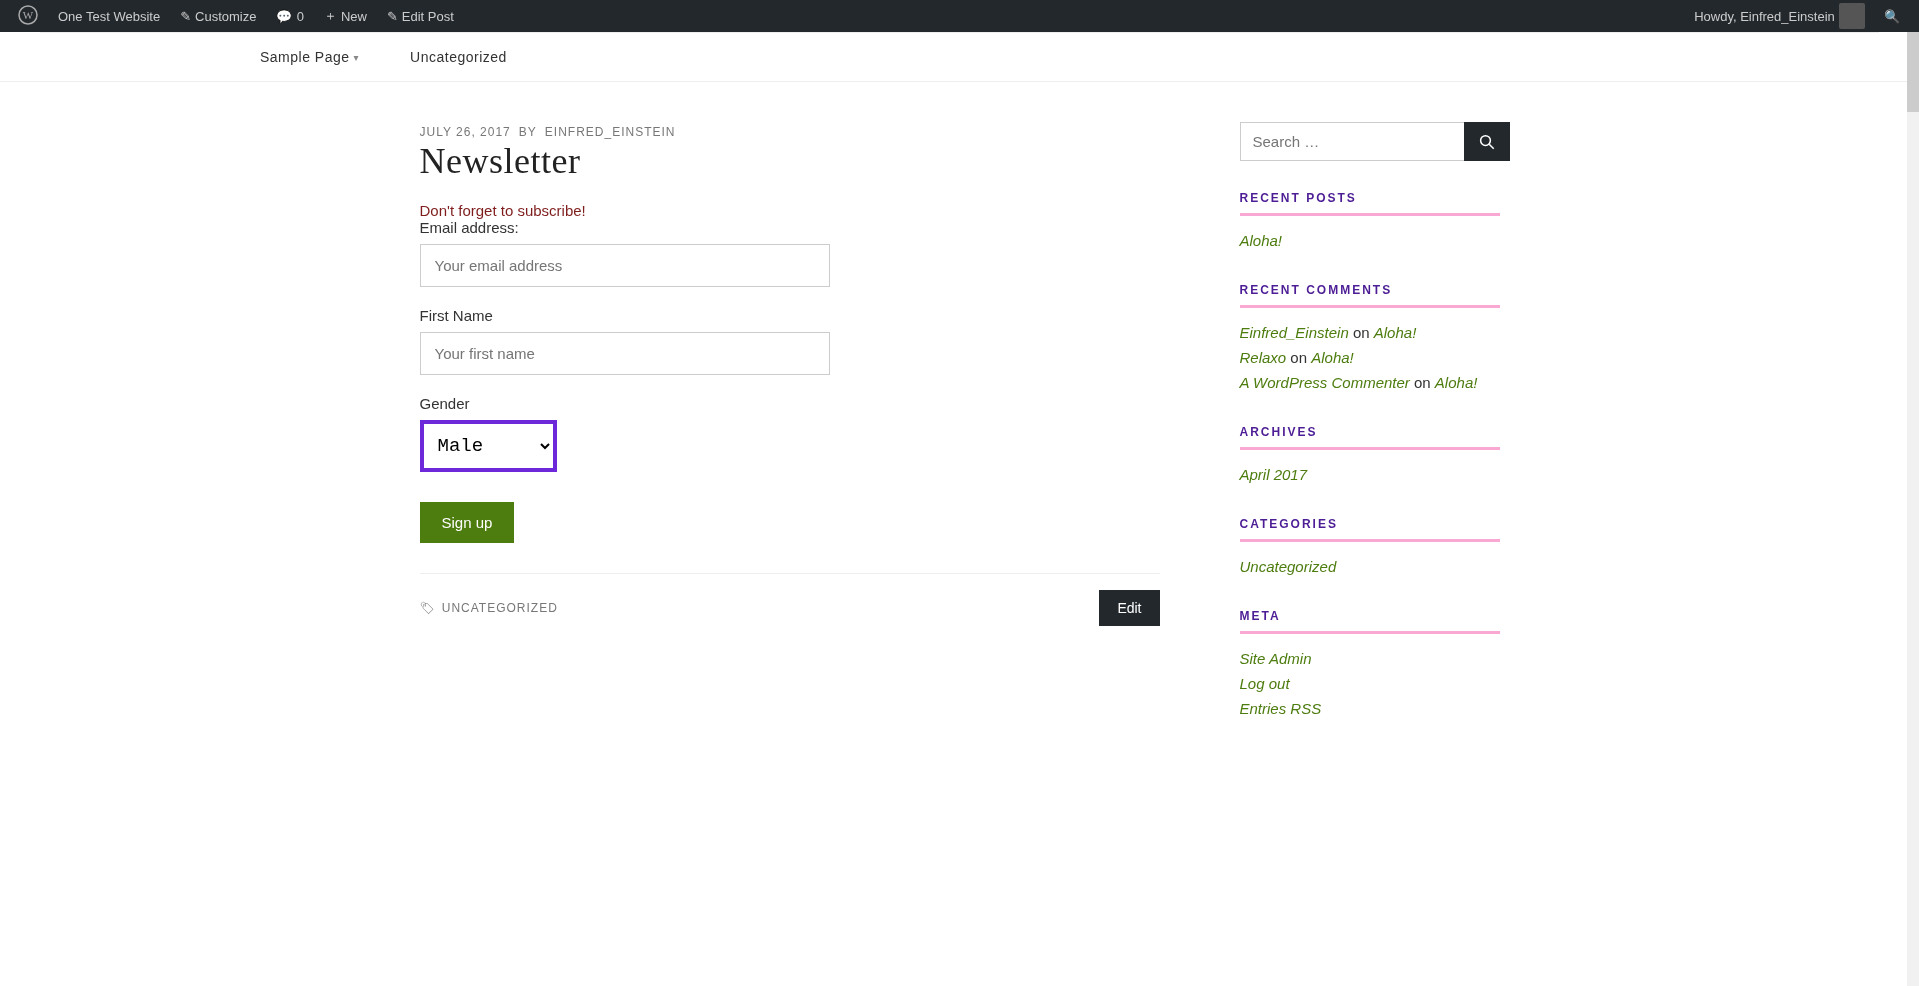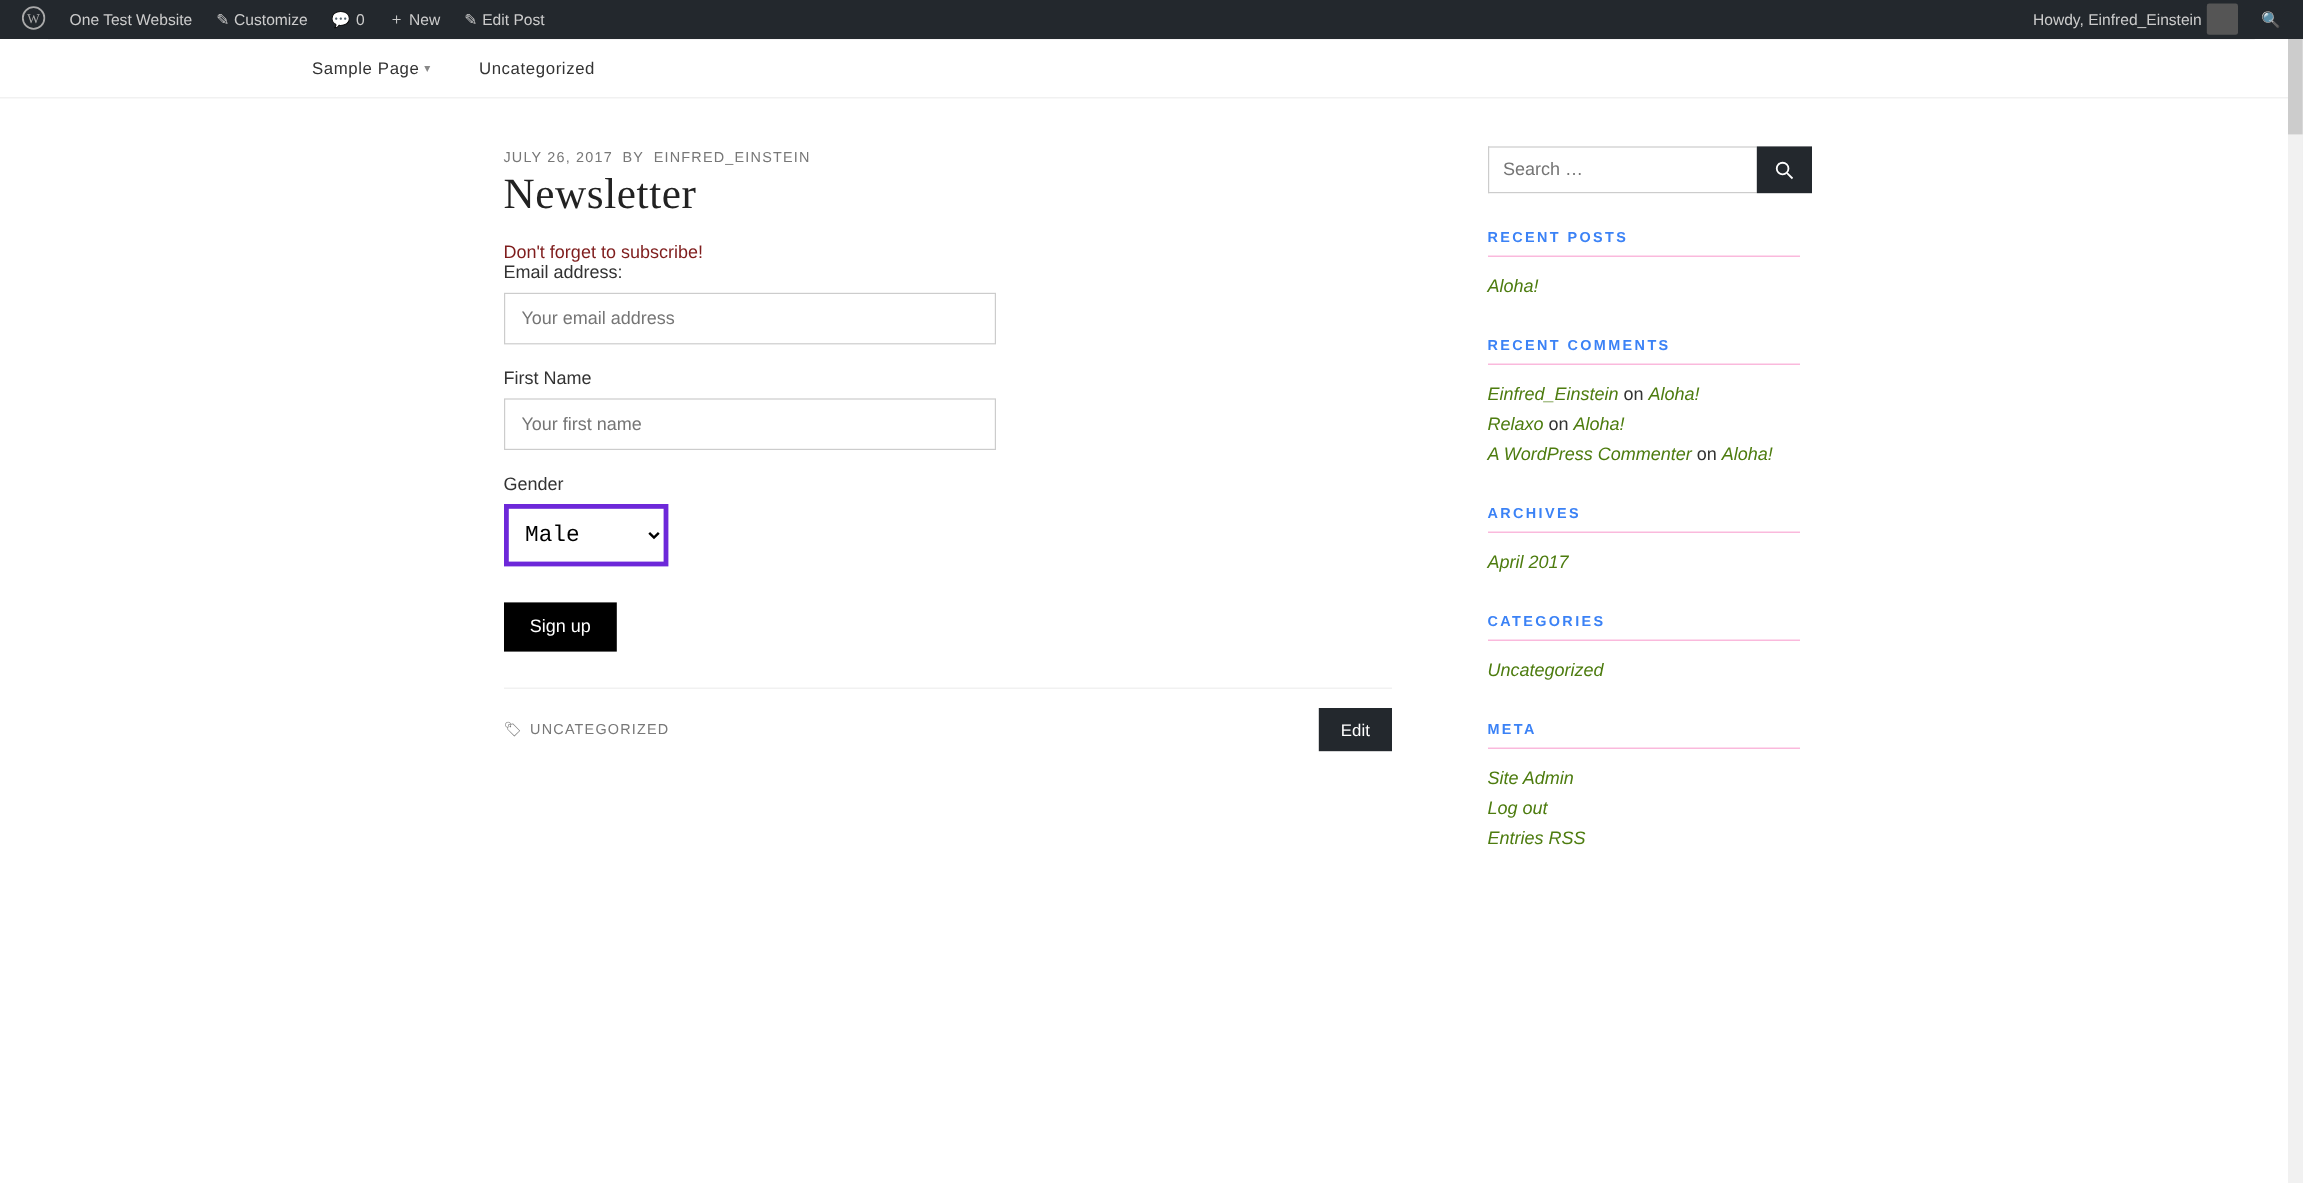--- a/index.html
+++ b/index.html
@@ -51,21 +51,21 @@
     }
 
     
     #site-nav {
       border-top: 1px solid #eee;
       padding: 0 200px;
     }
     .nav-menu {
       display: flex;
       list-style: none;
-      gap: 0;
+      gap: 11px;
     }
     .nav-menu li a {
       display: flex;
       align-items: center;
       padding: 16px 20px;
       font-size: 14px;
       color: #333;
       text-decoration: none;
       font-family: -apple-system, sans-serif;
       letter-spacing: 0.5px;
@@ -129,21 +129,21 @@
       border: 4px solid #6d28d9;
       padding: 10px 30px 10px 10px;
       font-size: 19px;
       font-family: Liberation Mono, monospace;
       background: #fff;
       appearance: auto;
       min-width: 80px;
     }
 
     .btn-signup {
-      background: #000000;
+      background: #4d7c0f;
       color: #fff;
       border: none;
       padding: 12px 22px;
       font-size: 15px;
       font-family: -apple-system, sans-serif;
       cursor: pointer;
       margin-top: 10px;
     }
 
     
@@ -174,22 +174,22 @@
       font-family: -apple-system, sans-serif;
       cursor: pointer;
     }
 
     
     .sidebar-section { margin-bottom: 30px; }
     .sidebar-section-title {
       font-size: 12px;
       letter-spacing: 2px;
       text-transform: uppercase;
-      color: #3b82f6;
-      border-bottom: 1px solid #f9a8d4;
+      color: #4c1d95;
+      border-bottom: 3px solid #f9a8d4;
       padding-bottom: 8px;
       margin-bottom: 12px;
       font-family: -apple-system, sans-serif;
       font-weight: bold;
     }
     .sidebar-section ul { list-style: none; }
     .sidebar-section ul li {
       padding: 4px 0;
       font-size: 15px;
       font-family: -apple-system, sans-serif;

